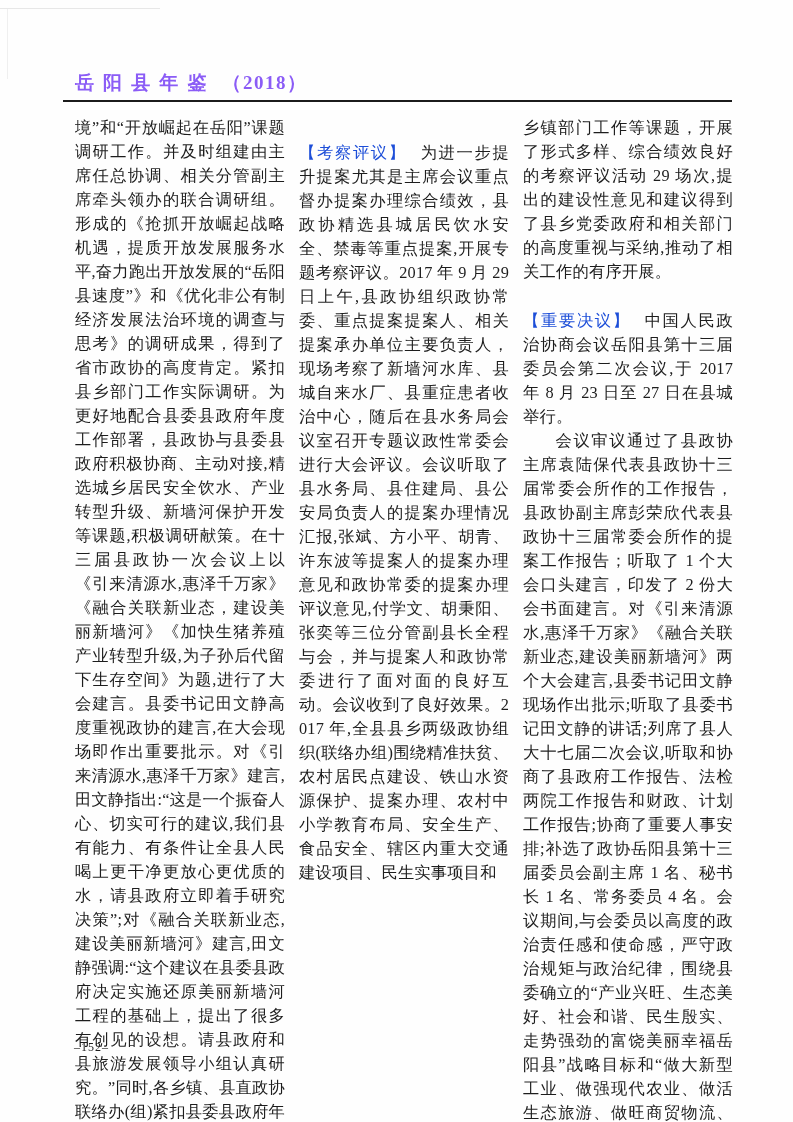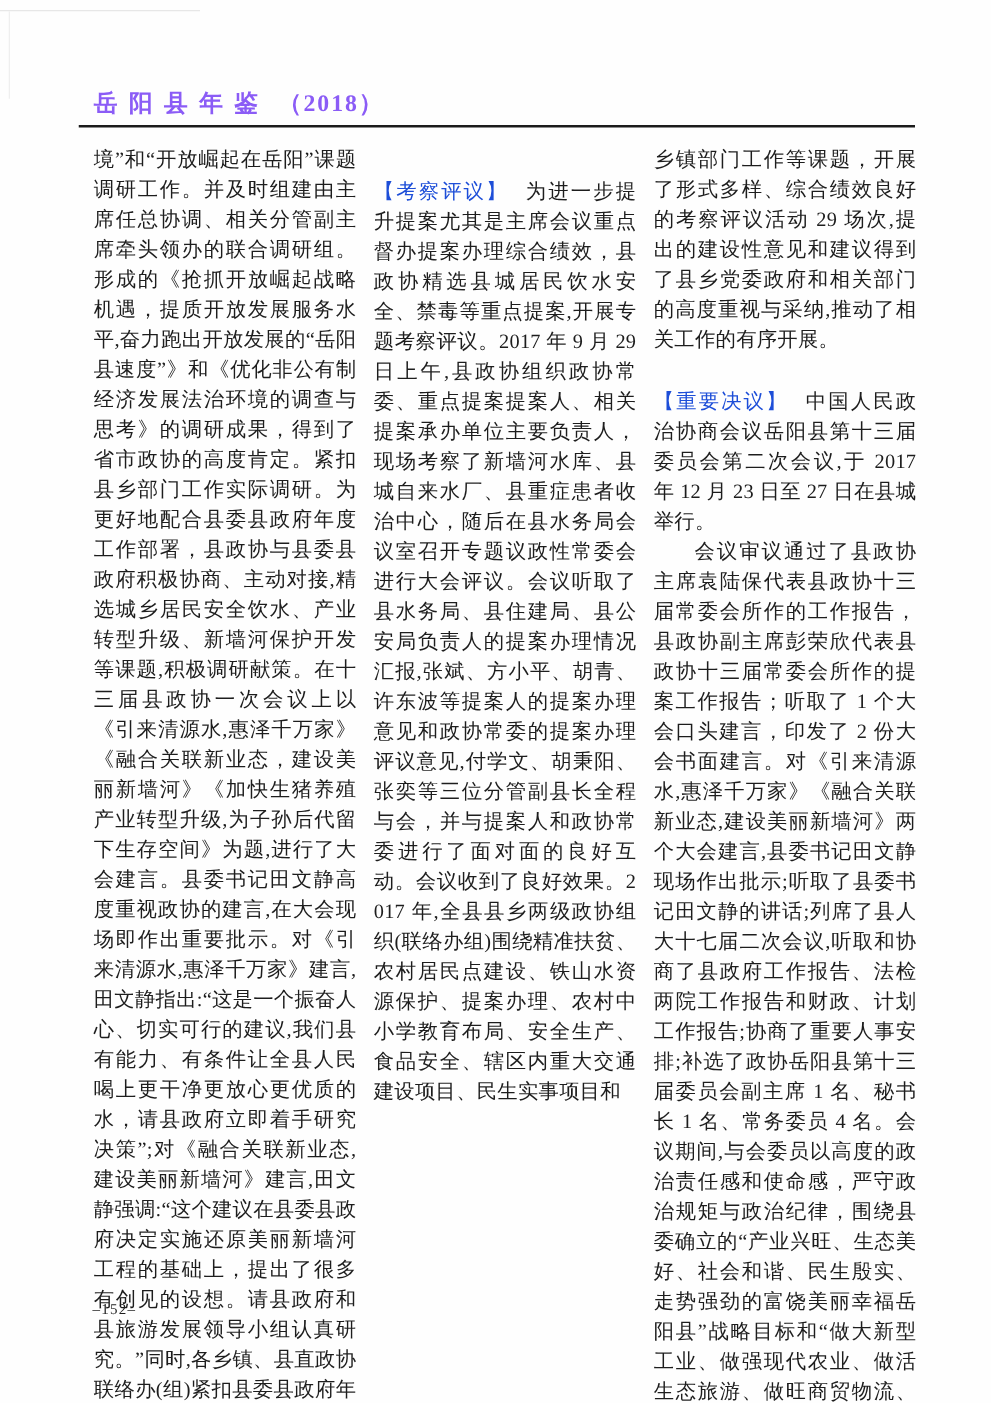--- a/index.html
+++ b/index.html
@@ -77,21 +77,21 @@
 
   <div class="col">
     <p class="para block-gap">
       <b class="entry-head">【考察评议】</b><span>为进一步提升提案尤其是主席会议重点督办提案办理综合绩效，县政协精选县城居民饮水安全、禁毒等重点提案,开展专题考察评议。2017 年 9 月 29 日上午,县政协组织政协常委、重点提案提案人、相关提案承办单位主要负责人，现场考察了新墙河水库、县城自来水厂、县重症患者收治中心，随后在县水务局会议室召开专题议政性常委会进行大会评议。会议听取了县水务局、县住建局、县公安局负责人的提案办理情况汇报,张斌、方小平、胡青、许东波等提案人的提案办理意见和政协常委的提案办理评议意见,付学文、胡秉阳、张奕等三位分管副县长全程与会，并与提案人和政协常委进行了面对面的良好互动。会议收到了良好效果。2017 年,全县县乡两级政协组织(联络办组)围绕精准扶贫、农村居民点建设、铁山水资源保护、提案办理、农村中小学教育布局、安全生产、食品安全、辖区内重大交通建设项目、民生实事项目和</span>
     </p>
   </div>
 
   <div class="col">
     <p class="para">乡镇部门工作等课题，开展了形式多样、综合绩效良好的考察评议活动 29 场次,提出的建设性意见和建议得到了县乡党委政府和相关部门的高度重视与采纳,推动了相关工作的有序开展。</p>
     <p class="para block-gap">
-      <b class="entry-head">【重要决议】</b><span>中国人民政治协商会议岳阳县第十三届委员会第二次会议,于 2017 年 12 月 23 日至 27 日在县城举行。</span>
+      <b class="entry-head">【重要决议】</b><span>中国人民政治协商会议岳阳县第十三届委员会第二次会议,于 2017 年 8 月 23 日至 27 日在县城举行。</span>
     </p>
     <p class="para indent-2em">会议审议通过了县政协主席袁陆保代表县政协十三届常委会所作的工作报告，县政协副主席彭荣欣代表县政协十三届常委会所作的提案工作报告；听取了 1 个大会口头建言，印发了 2 份大会书面建言。对《引来清源水,惠泽千万家》《融合关联新业态,建设美丽新墙河》两个大会建言,县委书记田文静现场作出批示;听取了县委书记田文静的讲话;列席了县人大十七届二次会议,听取和协商了县政府工作报告、法检两院工作报告和财政、计划工作报告;协商了重要人事安排;补选了政协岳阳县第十三届委员会副主席 1 名、秘书长 1 名、常务委员 4 名。会议期间,与会委员以高度的政治责任感和使命感，严守政治规矩与政治纪律，围绕县委确立的“产业兴旺、生态美好、社会和谐、民生殷实、走势强劲的富饶美丽幸福岳阳县”战略目标和“做大新型工业、做强现代农业、做活生态旅游、做旺商贸物流、做美县城集镇”战略部署，畅所欲言,建言献策。会议圆满完成了各项议程,是一次求真务实、开拓创</p>
   </div>
 
 </main>
 
 <footer>
   <div class="page-number">–152–</div>
 </footer>
 

